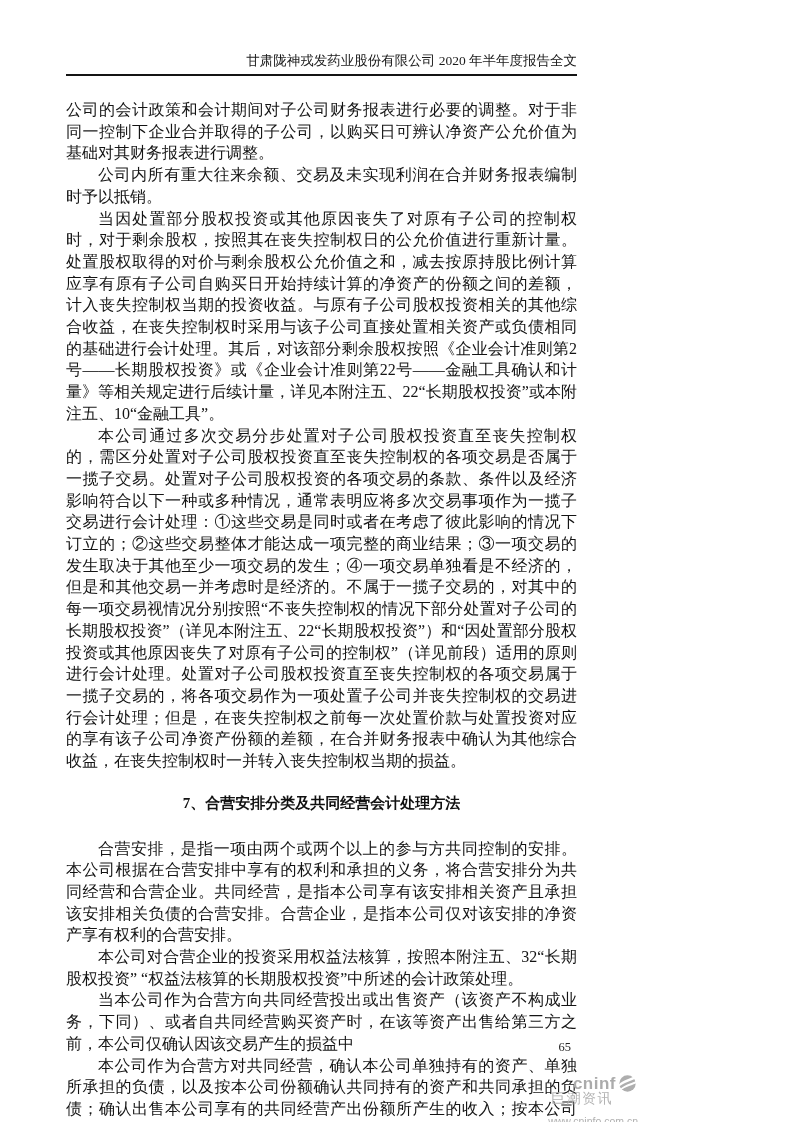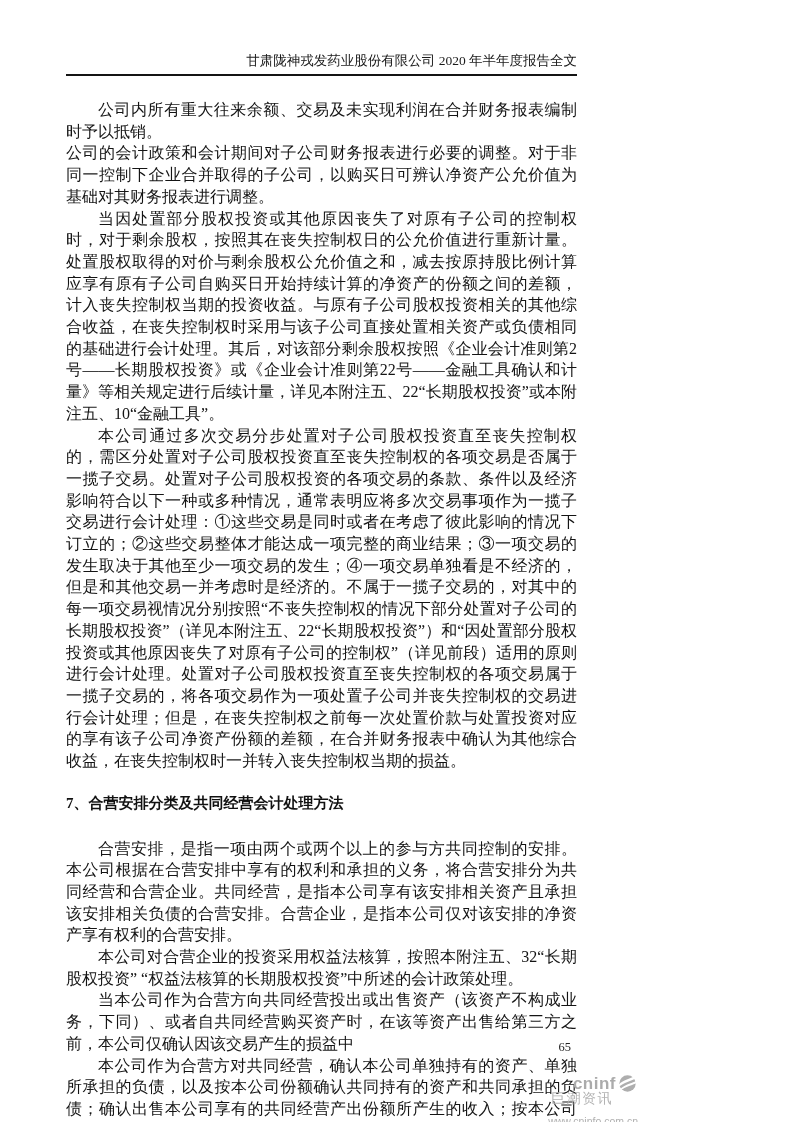--- a/index.html
+++ b/index.html
@@ -31,21 +31,21 @@
     color: #141414;
   }
   .para { text-indent: 2em; }
   .para.continuation { text-indent: 0; }
   .section-heading {
     font-size: 15px;
     font-weight: bold;
     margin-top: 21px;
     margin-bottom: 23px;
     text-indent: 0;
-    text-align: left;
+    text-align: center;
     color: #111;
   }
   .page-number {
     position: absolute;
     top: 1040px;
     right: 72px;
     font-size: 12.5px;
     color: #222;
   }
   .cninfo-logo {
@@ -88,22 +88,22 @@
 </head>
 <body>
 
 <div class="page">
 
   <div class="page-header">
     <span>甘肃陇神戎发药业股份有限公司 2020 年半年度报告全文</span>
   </div>
 
   <div class="doc-body">
+    <p class="para continuation">公司的会计政策和会计期间对子公司财务报表进行必要的调整。对于非同一控制下企业合并取得的子公司，以购买日可辨认净资产公允价值为基础对其财务报表进行调整。</p>
     <p class="para">公司内所有重大往来余额、交易及未实现利润在合并财务报表编制时予以抵销。</p>
-    <p class="para continuation">公司的会计政策和会计期间对子公司财务报表进行必要的调整。对于非同一控制下企业合并取得的子公司，以购买日可辨认净资产公允价值为基础对其财务报表进行调整。</p>
     <p class="para">当因处置部分股权投资或其他原因丧失了对原有子公司的控制权时，对于剩余股权，按照其在丧失控制权日的公允价值进行重新计量。处置股权取得的对价与剩余股权公允价值之和，减去按原持股比例计算应享有原有子公司自购买日开始持续计算的净资产的份额之间的差额，计入丧失控制权当期的投资收益。与原有子公司股权投资相关的其他综合收益，在丧失控制权时采用与该子公司直接处置相关资产或负债相同的基础进行会计处理。其后，对该部分剩余股权按照《企业会计准则第2号——长期股权投资》或《企业会计准则第22号——金融工具确认和计量》等相关规定进行后续计量，详见本附注五、22“长期股权投资”或本附注五、10“金融工具”。</p>
     <p class="para">本公司通过多次交易分步处置对子公司股权投资直至丧失控制权的，需区分处置对子公司股权投资直至丧失控制权的各项交易是否属于一揽子交易。处置对子公司股权投资的各项交易的条款、条件以及经济影响符合以下一种或多种情况，通常表明应将多次交易事项作为一揽子交易进行会计处理：①这些交易是同时或者在考虑了彼此影响的情况下订立的；②这些交易整体才能达成一项完整的商业结果；③一项交易的发生取决于其他至少一项交易的发生；④一项交易单独看是不经济的，但是和其他交易一并考虑时是经济的。不属于一揽子交易的，对其中的每一项交易视情况分别按照“不丧失控制权的情况下部分处置对子公司的长期股权投资”（详见本附注五、22“长期股权投资”）和“因处置部分股权投资或其他原因丧失了对原有子公司的控制权”（详见前段）适用的原则进行会计处理。处置对子公司股权投资直至丧失控制权的各项交易属于一揽子交易的，将各项交易作为一项处置子公司并丧失控制权的交易进行会计处理；但是，在丧失控制权之前每一次处置价款与处置投资对应的享有该子公司净资产份额的差额，在合并财务报表中确认为其他综合收益，在丧失控制权时一并转入丧失控制权当期的损益。</p>
 
     <h3 class="section-heading">7、合营安排分类及共同经营会计处理方法</h3>
 
     <p class="para">合营安排，是指一项由两个或两个以上的参与方共同控制的安排。本公司根据在合营安排中享有的权利和承担的义务，将合营安排分为共同经营和合营企业。共同经营，是指本公司享有该安排相关资产且承担该安排相关负债的合营安排。合营企业，是指本公司仅对该安排的净资产享有权利的合营安排。</p>
     <p class="para">本公司对合营企业的投资采用权益法核算，按照本附注五、32“长期股权投资” “权益法核算的长期股权投资”中所述的会计政策处理。</p>
     <p class="para">当本公司作为合营方向共同经营投出或出售资产（该资产不构成业务，下同）、或者自共同经营购买资产时，在该等资产出售给第三方之前，本公司仅确认因该交易产生的损益中</p>
     <p class="para">本公司作为合营方对共同经营，确认本公司单独持有的资产、单独所承担的负债，以及按本公司份额确认共同持有的资产和共同承担的负债；确认出售本公司享有的共同经营产出份额所产生的收入；按本公司份额确认共同经营因出售产出所产生的收入；确认本公司单独所发生的费用，以及按本公司份额确认共同经营发生的费用。</p>
   </div>

